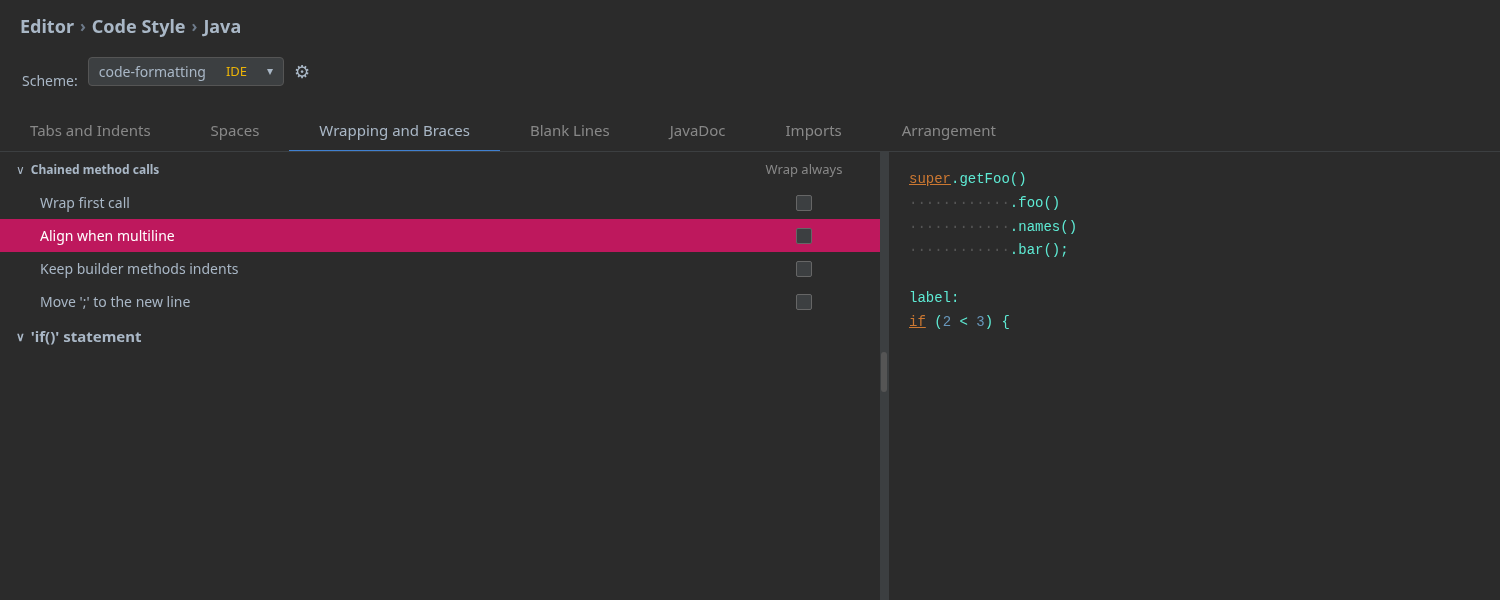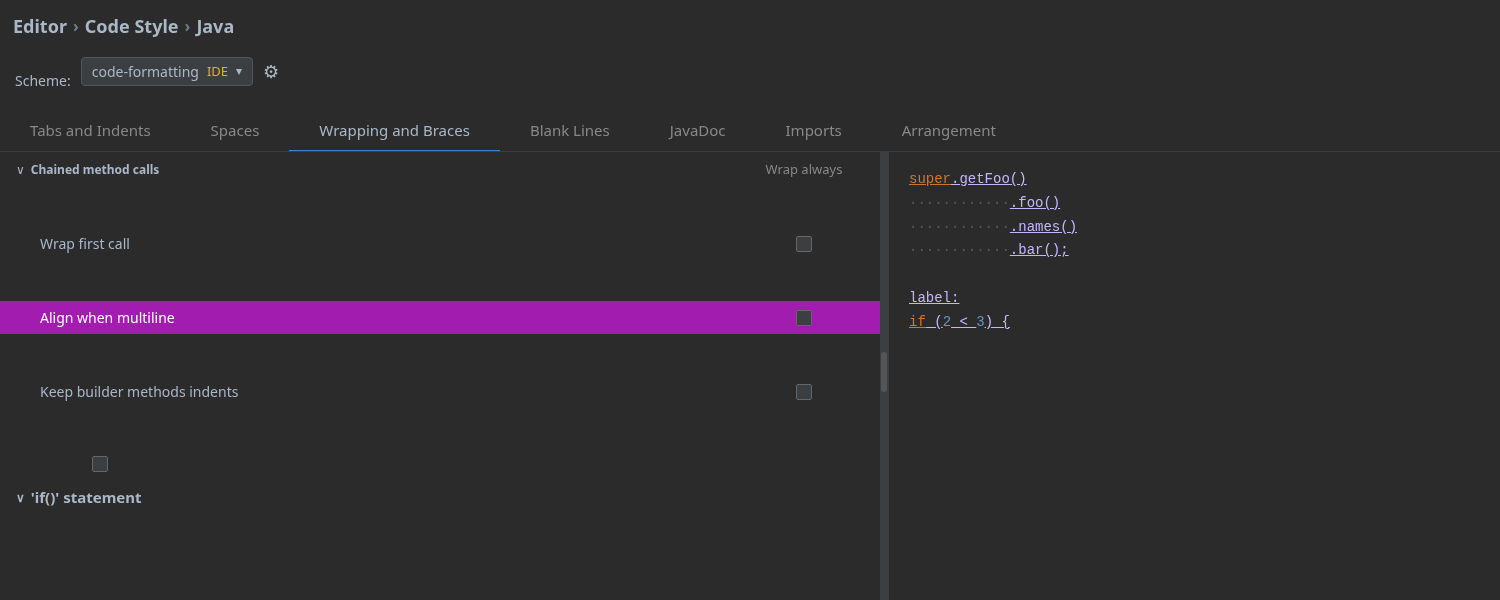--- a/index.html
+++ b/index.html
@@ -12,21 +12,21 @@
       height: 600px;
       overflow: hidden;
     }
     .main-container {
       display: flex;
       flex-direction: column;
       height: 600px;
       width: 1500px;
     }
     .header {
-      padding: 14px 20px 10px 13px;
+      padding: 14px 20px 10px 20px;
       background: #2b2b2b;
     }
     .breadcrumb {
       display: flex;
       align-items: center;
       gap: 6px;
       font-size: 18px;
       font-weight: bold;
       color: #a9b7c6;
     }
@@ -46,21 +46,21 @@
       font-size: 14px;
       margin-top: 19px;
     }
     .scheme-dropdown {
       display: flex;
       align-items: flex-start;
       background: #3c3f41;
       border: 1px solid #555;
       border-radius: 4px;
       padding: 4px 10px;
-      gap: 8px;
+      gap: 20px;
       cursor: pointer;
     }
     .scheme-dropdown-name {
       color: #a9b7c6;
       font-size: 14px;
     }
     .scheme-dropdown-tag {
       color: #eab308;
       font-size: 13px;
     }
@@ -118,24 +118,23 @@
     .section-chevron {
       font-size: 12px;
       color: #a9b7c6;
     }
     .tree-row {
       display: flex;
       padding: 7px 16px 7px 40px;
       cursor: default;
       color: #a9b7c6;
       font-size: 14px;
-      margin-top: 41px;
     }
     .tree-row.selected {
-      background: #a21caf;
+      background: #be185d;
       color: #ffffff;
       gap: 36px;
     }
     .tree-row-label {
       flex: 1;
     }
     .column-header {
       color: #888;
       font-size: 13px;
       width: 120px;
@@ -172,21 +171,21 @@
       font-family: 'Consolas', 'Courier New', monospace;
       font-size: 14px;
       line-height: 1.7;
     }
     .code-line {
       display: block;
       white-space: pre;
       color: #a9b7c6;
     }
     .code-orange { color: #cc7832; text-decoration: underline; }
-    .code-white { color: #c4b5fd; text-decoration: underline; }
+    .code-white { color: #5eead4; }
     .scrollbar-stub {
       width: 8px;
       background: #3c3f41;
       display: flex;
       flex-direction: column;
       align-items: center;
     }
     .scrollbar-thumb {
       width: 6px;
       height: 40px;
@@ -256,20 +255,21 @@
 
 
       <div class="tree-row">
         <span class="tree-row-label">Keep builder methods indents</span>
         <div class="checkbox-cell">
           <span class="checkbox"></span>
         </div>
       </div>
 
       <div class="tree-row">
+        <span class="tree-row-label">Move ';' to the new line</span>
         <div class="checkbox-cell">
           <span class="checkbox"></span>
         </div>
       </div>
 
       <div class="section-header">
         <span class="section-chevron">∨</span>
         <span style="font-weight:bold; font-size:15px;">'if()' statement</span>
       </div>
 

